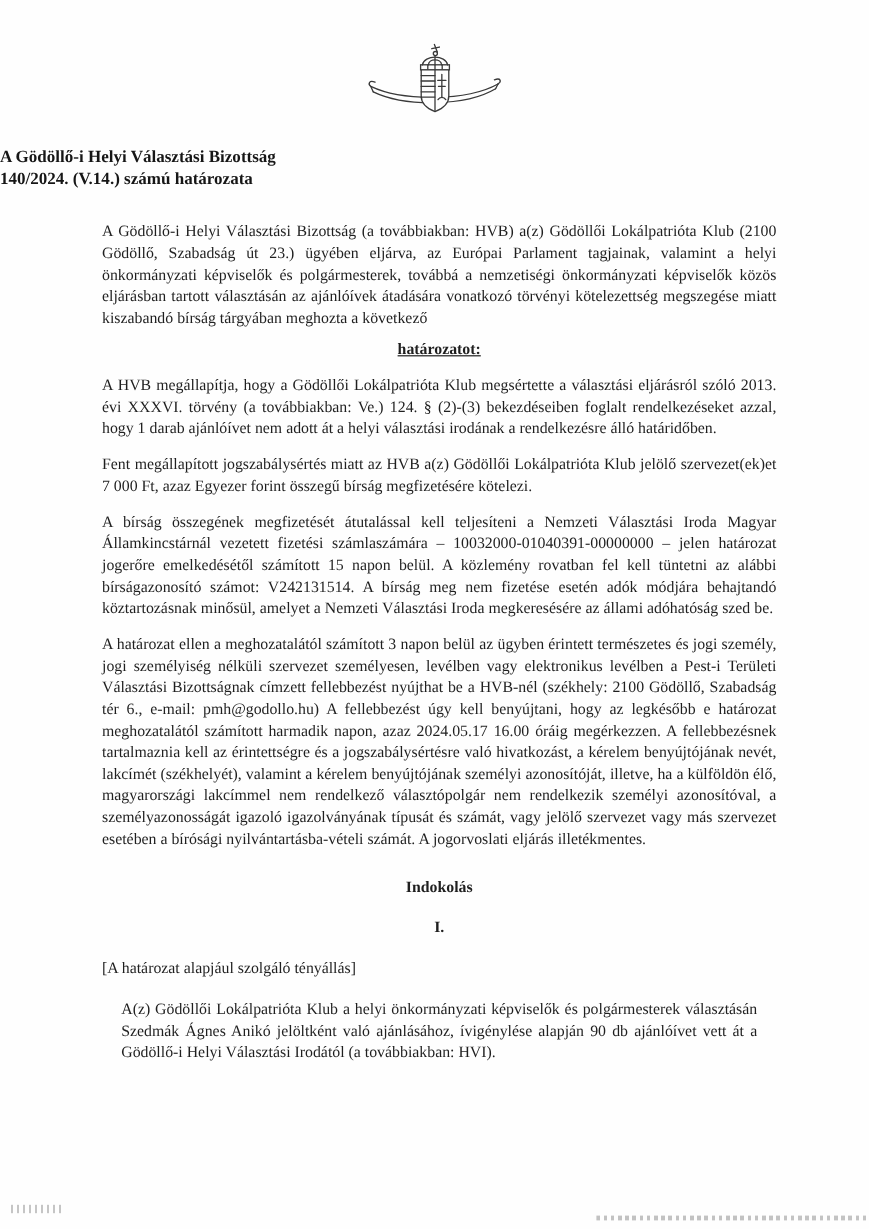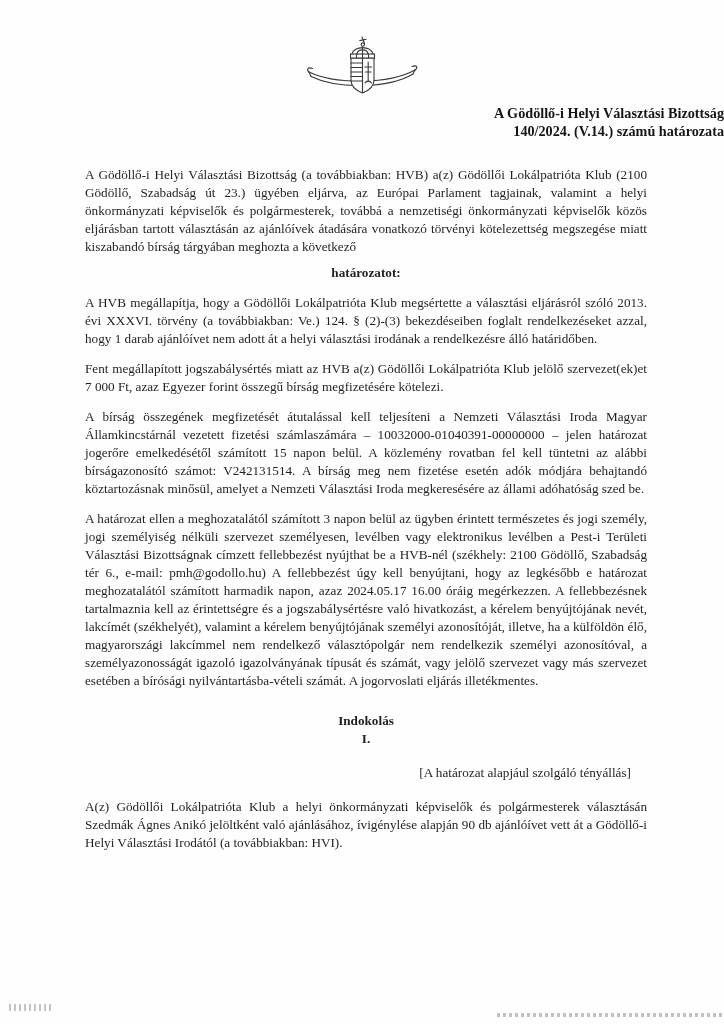--- a/index.html
+++ b/index.html
@@ -12,42 +12,42 @@
     font-family: "Liberation Serif", serif;
     color: #1f1f1f;
   }
   .logo {
     width: 114px;
     height: 62px;
     margin: 36px auto 0 auto;
   }
   .logo svg { display: block; width: 114px; height: 62px; }
   .doc-title {
-    margin-top: 6px;
-    text-align: right;
+    margin-top: 24px;
+    text-align: left;
     font-weight: bold;
     font-size: 14.2px;
     line-height: 18px;
     color: #161616;
   }
   .doc-body {
     margin: 26px 77px 0 85px;
     font-size: 13.2px;
     line-height: 18px;
     text-align: justify;
   }
   .doc-body p { margin: 0 0 12px 0; }
   .center-bold {
     text-align: center;
     font-weight: bold;
     margin: 0 0 12px 0;
   }
-  .tight { margin: 0 !important; }
+  .tight { margin: 16px !important; }
   .indok-gap { margin-top: 22px !important; }
-  .facts-label { text-align: right; margin: 16px !important; }
+  .facts-label { text-align: left; margin: 0 !important; }
   
   .artifact-left {
     position: absolute;
     left: 9px; top: 1004px;
     width: 44px; height: 7px;
     background: repeating-linear-gradient(90deg, #8d8d8d 0 2px, transparent 2px 5px);
     opacity: 0.5;
     filter: blur(0.5px);
   }
   .artifact-right {
@@ -93,21 +93,21 @@
     </svg>
   </div>
 
   <div class="doc-title">
     <div>A Gödöllő-i Helyi Választási Bizottság</div>
     <div>140/2024. (V.14.) számú határozata</div>
   </div>
 
   <div class="doc-body">
     <p>A Gödöllő-i Helyi Választási Bizottság (a továbbiakban: HVB) a(z) Gödöllői Lokálpatrióta Klub (2100 Gödöllő, Szabadság út 23.) ügyében eljárva, az Európai Parlament tagjainak, valamint a helyi önkormányzati képviselők és polgármesterek, továbbá a nemzetiségi önkormányzati képviselők közös eljárásban tartott választásán az ajánlóívek átadására vonatkozó törvényi kötelezettség megszegése miatt kiszabandó bírság tárgyában meghozta a következő</p>
-    <p class="center-bold" style="margin-top:-4px;">határozatot:</p>
+    <p class="center-bold" style="margin-top:-4px;text-decoration:underline;">határozatot:</p>
     <p>A HVB megállapítja, hogy a Gödöllői Lokálpatrióta Klub megsértette a választási eljárásról szóló 2013. évi XXXVI. törvény (a továbbiakban: Ve.) 124. § (2)-(3) bekezdéseiben foglalt rendelkezéseket azzal, hogy 1 darab ajánlóívet nem adott át a helyi választási irodának a rendelkezésre álló határidőben.</p>
     <p>Fent megállapított jogszabálysértés miatt az HVB a(z) Gödöllői Lokálpatrióta Klub jelölő szervezet(ek)et 7 000 Ft, azaz Egyezer forint összegű bírság megfizetésére kötelezi.</p>
     <p>A bírság összegének megfizetését átutalással kell teljesíteni a Nemzeti Választási Iroda Magyar Államkincstárnál vezetett fizetési számlaszámára – 10032000-01040391-00000000 – jelen határozat jogerőre emelkedésétől számított 15 napon belül. A közlemény rovatban fel kell tüntetni az alábbi bírságazonosító számot: V242131514. A bírság meg nem fizetése esetén adók módjára behajtandó köztartozásnak minősül, amelyet a Nemzeti Választási Iroda megkeresésére az állami adóhatóság szed be.</p>
     <p>A határozat ellen a meghozatalától számított 3 napon belül az ügyben érintett természetes és jogi személy, jogi személyiség nélküli szervezet személyesen, levélben vagy elektronikus levélben a Pest-i Területi Választási Bizottságnak címzett fellebbezést nyújthat be a HVB-nél (székhely: 2100 Gödöllő, Szabadság tér 6., e-mail: pmh@godollo.hu) A fellebbezést úgy kell benyújtani, hogy az legkésőbb e határozat meghozatalától számított harmadik napon, azaz 2024.05.17 16.00 óráig megérkezzen. A fellebbezésnek tartalmaznia kell az érintettségre és a jogszabálysértésre való hivatkozást, a kérelem benyújtójának nevét, lakcímét (székhelyét), valamint a kérelem benyújtójának személyi azonosítóját, illetve, ha a külföldön élő, magyarországi lakcímmel nem rendelkező választópolgár nem rendelkezik személyi azonosítóval, a személyazonosságát igazoló igazolványának típusát és számát, vagy jelölő szervezet vagy más szervezet esetében a bírósági nyilvántartásba-vételi számát. A jogorvoslati eljárás illetékmentes.</p>
     <p class="center-bold tight indok-gap">Indokolás</p>
     <p class="center-bold tight">I.</p>
     <p class="facts-label">[A határozat alapjául szolgáló tényállás]</p>
     <p class="tight">A(z) Gödöllői Lokálpatrióta Klub a helyi önkormányzati képviselők és polgármesterek választásán Szedmák Ágnes Anikó jelöltként való ajánlásához, ívigénylése alapján 90 db ajánlóívet vett át a Gödöllő-i Helyi Választási Irodától (a továbbiakban: HVI).</p>
   </div>
 

